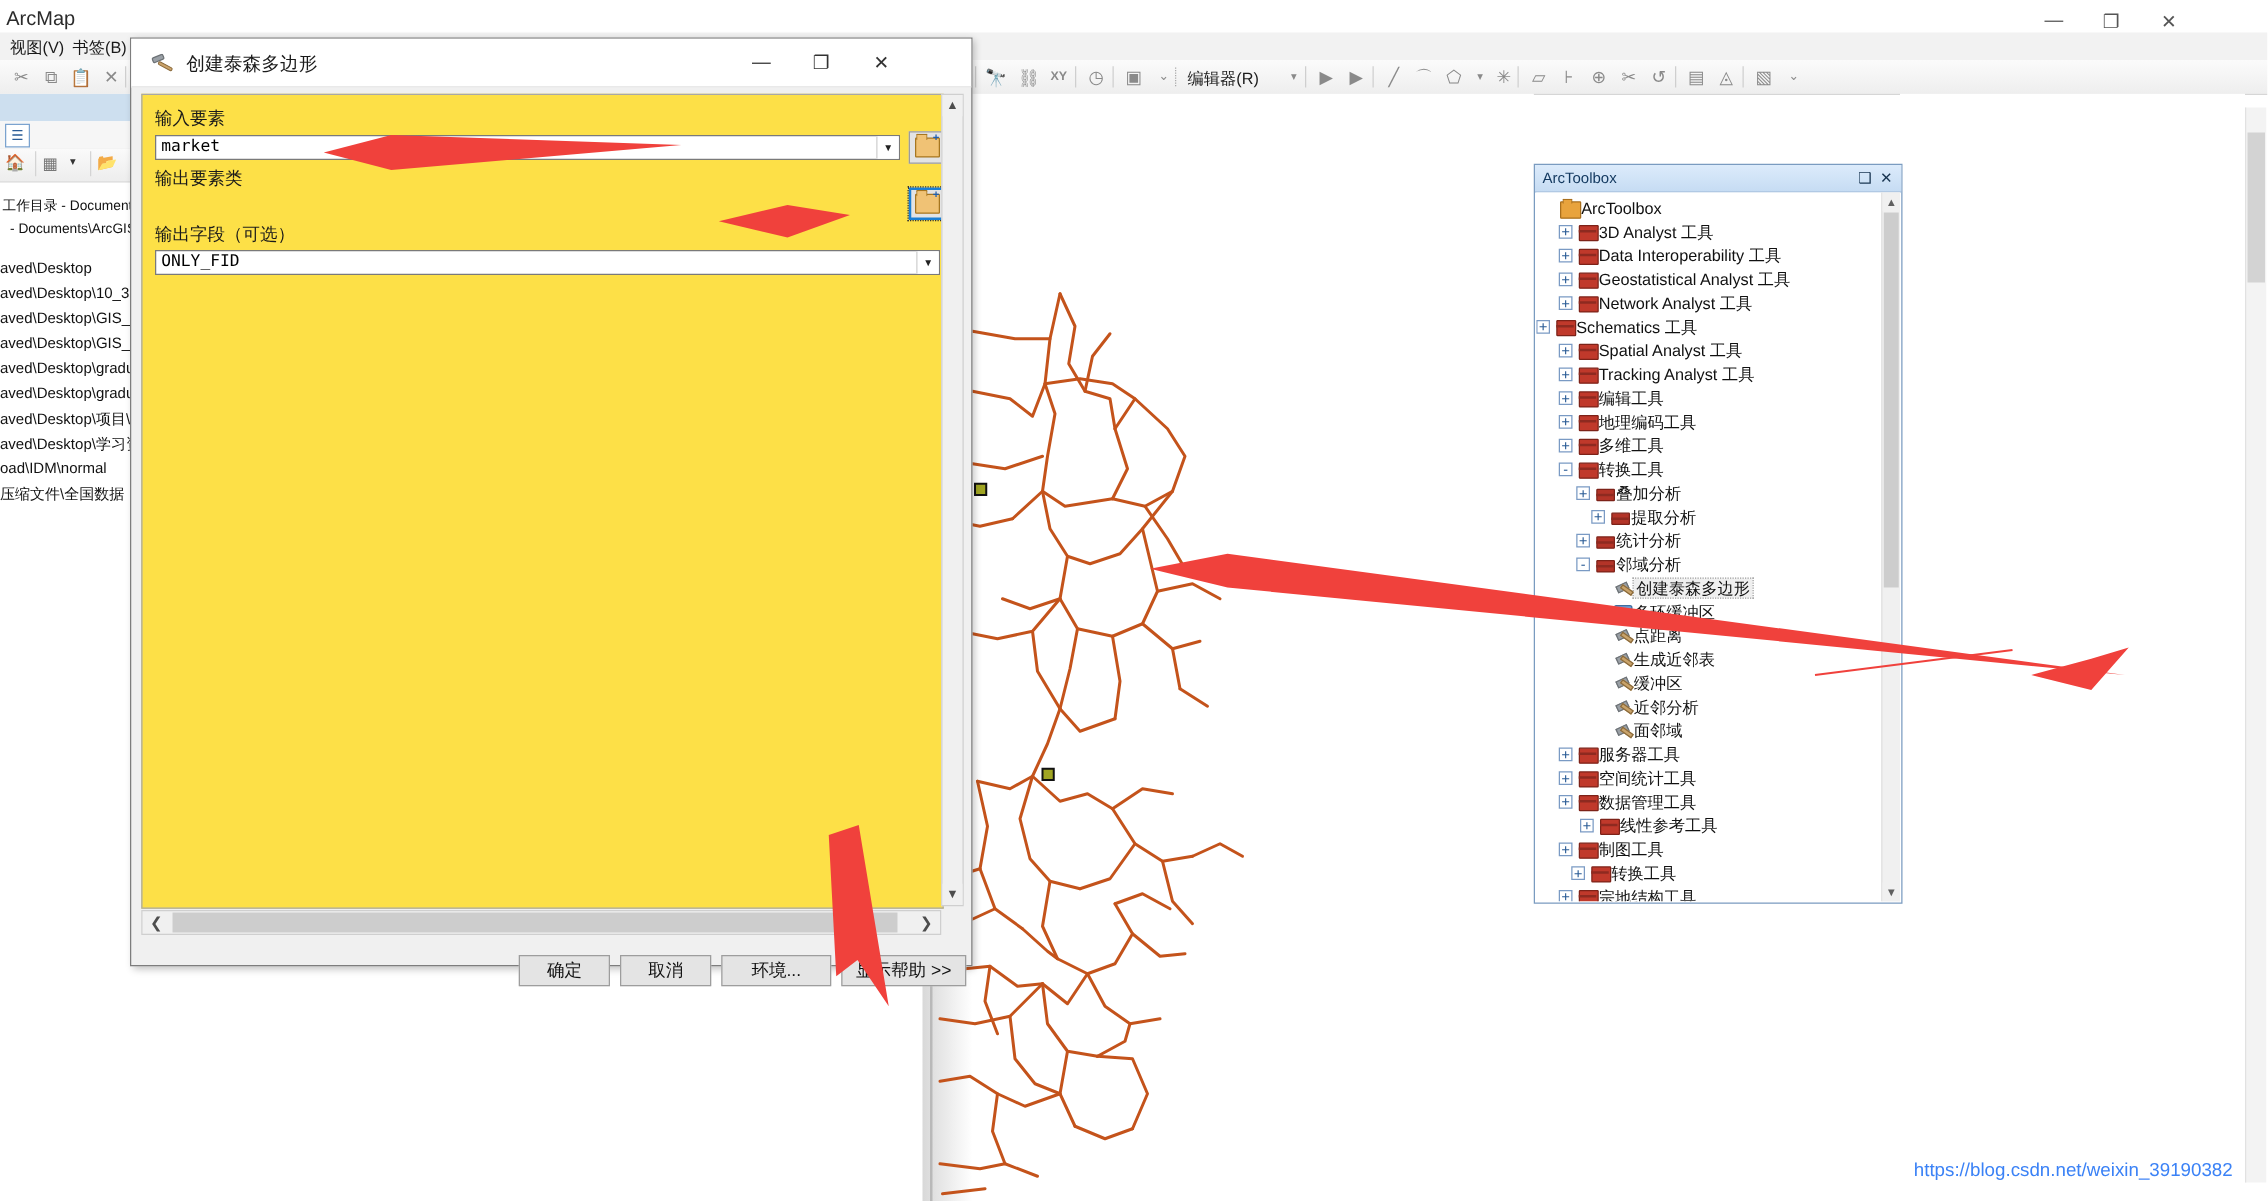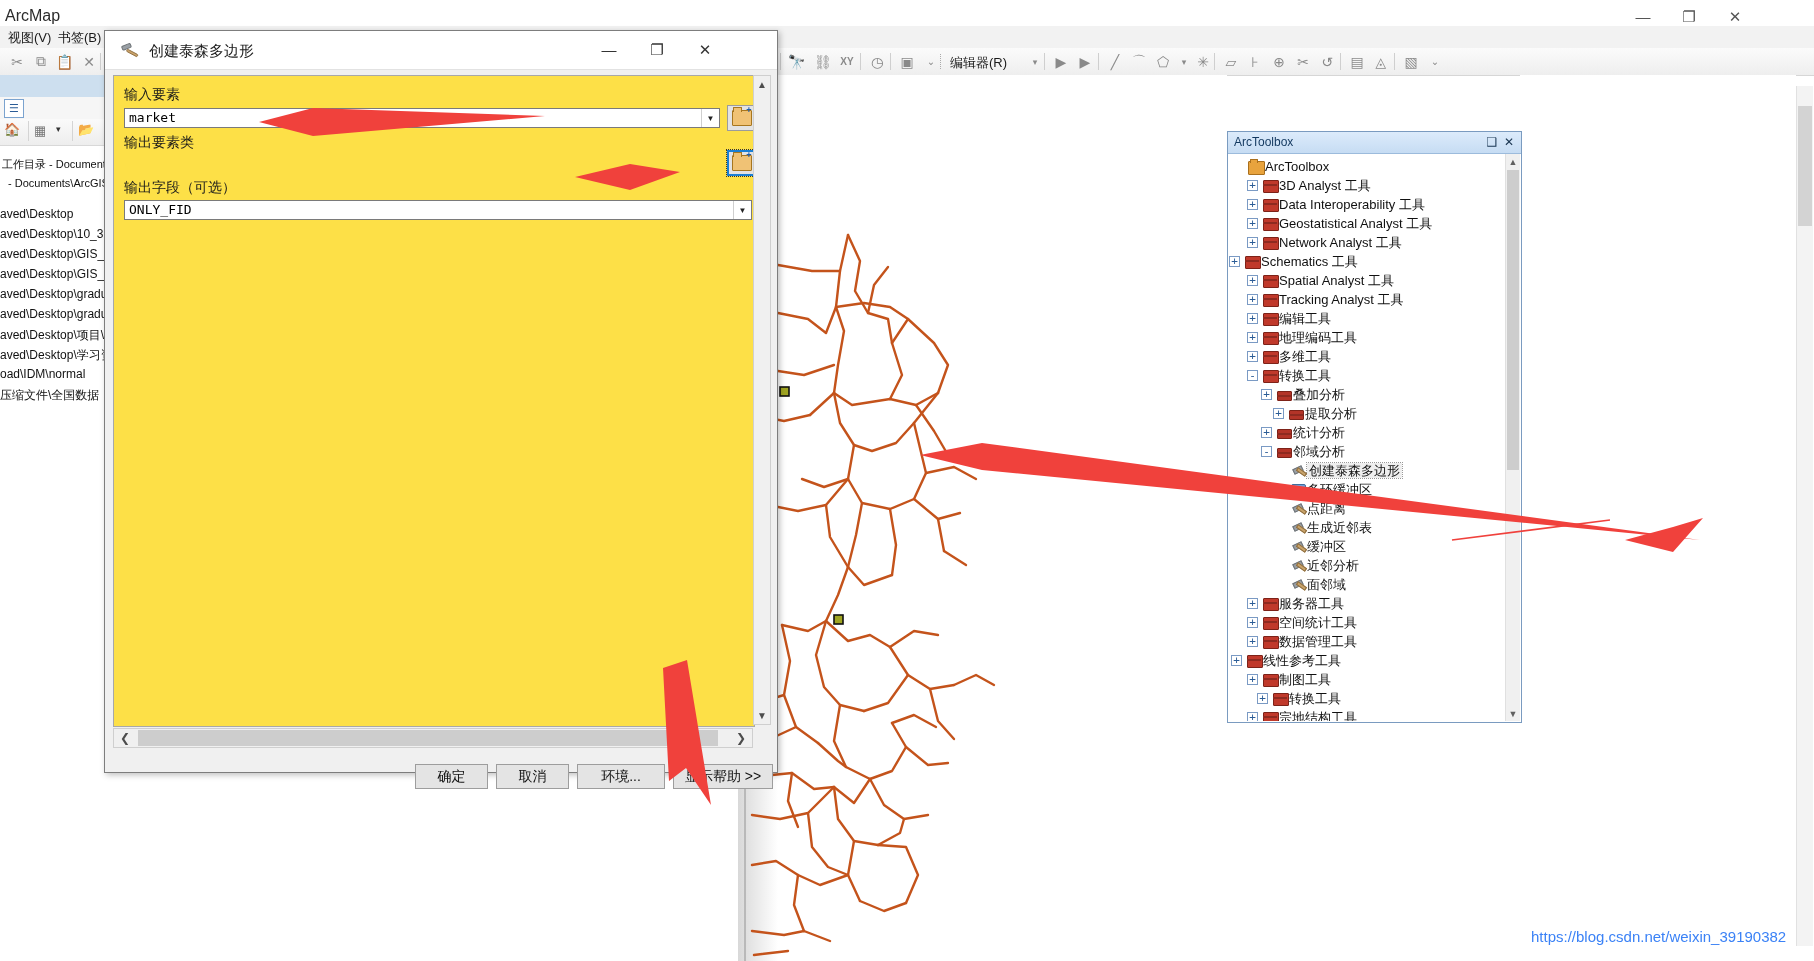--- a/index.html
+++ b/index.html
@@ -450,21 +450,21 @@
       <div class="tnode sel" style="padding-left: 46px;"><span class="exp none"></span><span class="ico"><span class="hammer"></span></span><span class="lbl">创建泰森多边形</span></div>
       <div class="tnode" style="padding-left: 46px;"><span class="exp none"></span><span class="ico"><span class="scrollico"></span></span><span class="lbl">多环缓冲区</span></div>
       <div class="tnode" style="padding-left: 46px;"><span class="exp none"></span><span class="ico"><span class="hammer"></span></span><span class="lbl">点距离</span></div>
       <div class="tnode" style="padding-left: 46px;"><span class="exp none"></span><span class="ico"><span class="hammer"></span></span><span class="lbl">生成近邻表</span></div>
       <div class="tnode" style="padding-left: 46px;"><span class="exp none"></span><span class="ico"><span class="hammer"></span></span><span class="lbl">缓冲区</span></div>
       <div class="tnode" style="padding-left: 46px;"><span class="exp none"></span><span class="ico"><span class="hammer"></span></span><span class="lbl">近邻分析</span></div>
       <div class="tnode" style="padding-left: 46px;"><span class="exp none"></span><span class="ico"><span class="hammer"></span></span><span class="lbl">面邻域</span></div>
       <div class="tnode" style="padding-left: 18px;"><span class="exp">+</span><span class="ico"><span class="chest"></span></span><span class="lbl">服务器工具</span></div>
       <div class="tnode" style="padding-left: 18px;"><span class="exp">+</span><span class="ico"><span class="chest"></span></span><span class="lbl">空间统计工具</span></div>
       <div class="tnode" style="padding-left: 18px;"><span class="exp">+</span><span class="ico"><span class="chest"></span></span><span class="lbl">数据管理工具</span></div>
-      <div class="tnode" style="padding-left: 2px;"><span class="exp">+</span><span class="ico"><span class="chest"></span></span><span class="lbl">线性参考工具</span></div>
+      <div class="tnode" style="padding-left: 35px;"><span class="exp">+</span><span class="ico"><span class="chest"></span></span><span class="lbl">线性参考工具</span></div>
       <div class="tnode" style="padding-left: 18px;"><span class="exp">+</span><span class="ico"><span class="chest"></span></span><span class="lbl">制图工具</span></div>
       <div class="tnode" style="padding-left: 28px;"><span class="exp">+</span><span class="ico"><span class="chest"></span></span><span class="lbl">转换工具</span></div>
       <div class="tnode" style="padding-left: 18px;"><span class="exp">+</span><span class="ico"><span class="chest"></span></span><span class="lbl">宗地结构工具</span></div>
     </div>
 
   <div id="atb-scrollbar">
     <div class="sb-arrow" style="top:0;">▲</div>
     <div id="atb-thumb"></div>
     <div class="sb-arrow" style="bottom:0;">▼</div>
   </div>

